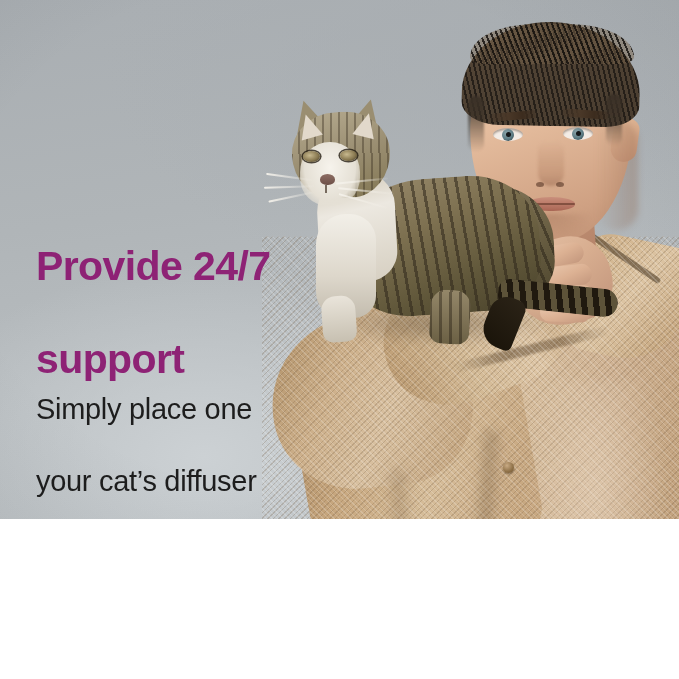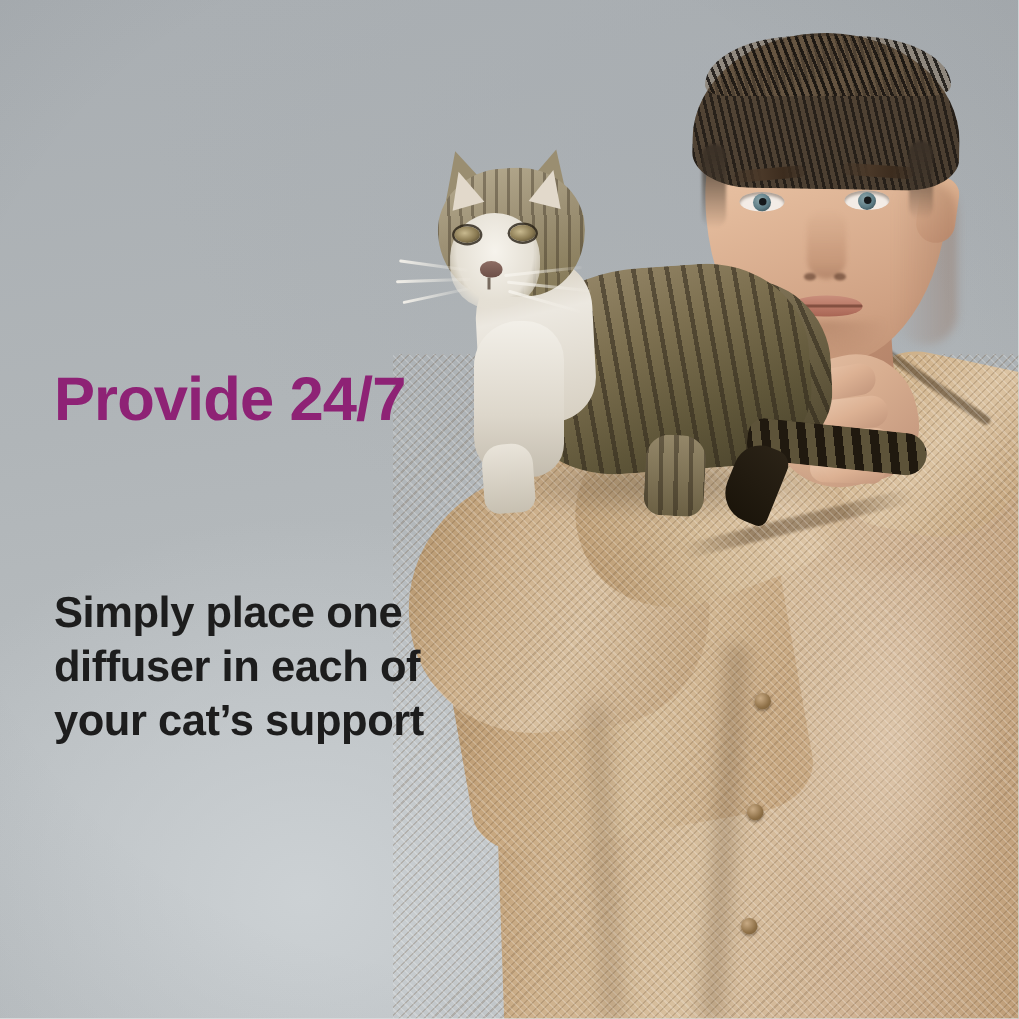--- a/index.html
+++ b/index.html
@@ -4,21 +4,21 @@
 <title>Provide 24/7 behavioral support</title>
 <style>
   html, body {
     margin: 0;
     padding: 0;
     background: #ffffff;
   }
   #stage {
     position: relative;
     width: 679px;
-    height: 679px;
+    height: 519px;
     overflow: hidden;
     font-family: "Liberation Sans", sans-serif;
     background: #aeb3b6;
   }
 
   
   .backdrop {
     position: absolute;
     inset: 0;
     background:
@@ -443,21 +443,21 @@
     line-height: 1.13;
     letter-spacing: -0.6px;
     margin: 0;
   }
   .body-copy {
     position: absolute;
     left: 36px; top: 392px;
     width: 282px;
     color: #1d1d1d;
     font-size: 29px;
-    font-weight: 700;
+    font-weight: 400;
     line-height: 1.24;
     letter-spacing: -0.3px;
     margin: 0;
   }
 </style>
 </head>
 <body>
 
 <div id="stage">
 
@@ -541,17 +541,17 @@
     <div class="whisker" style="left:264px; top:186px; width:50px; transform:rotate(-2deg);"></div>
     <div class="whisker" style="left:268px; top:196px; width:46px; transform:rotate(-12deg);"></div>
     <div class="whisker" style="left:336px; top:180px; width:52px; transform:rotate(-6deg);"></div>
     <div class="whisker" style="left:338px; top:190px; width:56px; transform:rotate(6deg);"></div>
     <div class="whisker" style="left:338px; top:200px; width:50px; transform:rotate(16deg);"></div>
 
     <div class="cat-tail"></div>
     <div class="cat-tail-tip"></div>
   </div>
 
-  <h1 class="headline"><span>Provide 24/7</span><br><br></h1>
-
-  <p class="body-copy"><span>Simply place one</span><br><span>diffuser in each of</span><br><span>your cat’s support</span><br><br></p>
+  <h1 class="headline"><span>Provide 24/7</span><br><br><span>support</span></h1>
+
+  <p class="body-copy"><span>Simply place one</span><br><br><span>your cat’s diffuser</span><br><br></p>
 
 </div>
 
 </body></html>

